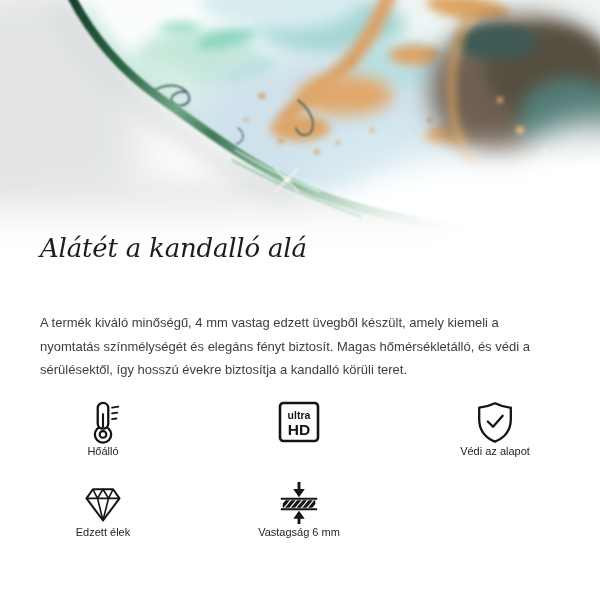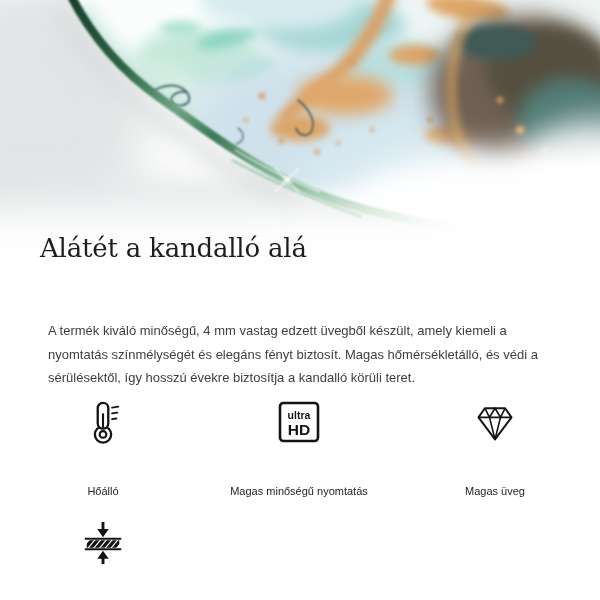--- a/index.html
+++ b/index.html
@@ -7,32 +7,33 @@
     width:600px;height:600px;background:#ffffff;overflow:hidden;
     font-family:"Liberation Sans", sans-serif;position:relative;
   }
   .stage{position:absolute;inset:0;width:600px;height:600px;background:#fff;}
   .hero{position:absolute;left:0;top:0;width:600px;height:258px;}
   .heading{
     position:absolute;left:40px;top:231px;width:540px;
     font-family:"DejaVu Serif","Liberation Serif",serif;
     font-size:26px;line-height:34px;color:#1d1d1d;letter-spacing:-0.2px;
     font-weight:400;
+    font-style:italic;
   }
   .body-text{
     position:absolute;left:40px;top:311px;width:522px;
     font-size:13px;line-height:23.5px;color:#3e3e3e;
   }
   .features{
     position:absolute;left:5px;top:399px;width:590px;
     display:grid;grid-template-columns:repeat(3,196px);grid-row-gap:22px;
   }
-  .feature{display:flex;flex-direction:column;align-items:center;gap:20px;}
+  .feature{display:flex;flex-direction:column;align-items:center;}
   .icon-box{height:46px;display:flex;align-items:center;justify-content:center;}
-  .feature-label{margin-top:20px;font-size:11px;color:#242424;line-height:13px;text-align:center;}
+  .feature-label{margin-top:0;font-size:11px;color:#242424;line-height:13px;text-align:center;}
   svg{display:block;}
 </style>
 </head>
 <body>
 
 <div class="stage">
 
   <div class="hero">
     <svg width="600" height="258" viewBox="0 0 600 258">
       <defs>
@@ -159,21 +160,21 @@
       </g>
 
       <rect x="0" y="188" width="600" height="70" fill="url(#fadeW)"></rect>
     </svg>
   </div>
 
   <h1 class="heading" style="margin:0;font-weight:400;">
     <div>Alátét a kandalló alá</div>
   </h1>
 
-  <p class="body-text" style="margin:8px;">A termék kiváló minőségű, 4 mm vastag edzett üvegből készült, amely kiemeli a nyomtatás színmélységét és elegáns fényt biztosít. Magas hőmérsékletálló, és védi a sérülésektől, így hosszú évekre biztosítja a kandalló körüli teret.</p>
+  <p class="body-text" style="margin:0;">A termék kiváló minőségű, 4 mm vastag edzett üvegből készült, amely kiemeli a nyomtatás színmélységét és elegáns fényt biztosít. Magas hőmérsékletálló, és védi a sérülésektől, így hosszú évekre biztosítja a kandalló körüli teret.</p>
 
   <div class="features">
 
     <div class="feature">
       <div class="icon-box">
         <svg width="48" height="46" viewBox="0 0 48 48" fill="none" stroke="#141414">
           <circle cx="24" cy="37" r="8.5" stroke-width="2.4"></circle>
           <rect x="18.5" y="4" width="11" height="27" rx="5.5" fill="#ffffff" stroke-width="2.4"></rect>
           <line x1="24" y1="15" x2="24" y2="30" stroke-width="2.2"></line>
           <circle cx="24" cy="37" r="3.5" stroke-width="2.2"></circle>
@@ -188,34 +189,42 @@
     </div>
 
     <div class="feature">
       <div class="icon-box">
         <svg width="44" height="44" viewBox="0 0 44 44">
           <rect x="3" y="3" width="38" height="38" rx="3.5" fill="none" stroke="#141414" stroke-width="2.6"></rect>
           <text x="22" y="19" text-anchor="middle" font-family="Liberation Sans, sans-serif" font-size="10.5" font-weight="700" fill="#141414">ultra</text>
           <text x="22" y="35" text-anchor="middle" font-family="Liberation Sans, sans-serif" font-size="15.5" font-weight="800" fill="#141414">HD</text>
         </svg>
       </div>
-      <div class="feature-label">Magas minőségű nyomtatás</div>
-    </div>
-
+    </div>
+
+    <div class="feature">
+      <div class="icon-box">
+        <svg width="46" height="46" viewBox="0 0 48 48" fill="none" stroke="#141414" stroke-linejoin="round" stroke-linecap="round">
+          <path d="M24 4.5 C29 7 35 8.5 40.5 9 L40.5 21 C40.5 33 33.5 40.5 24 44.5 C14.5 40.5 7.5 33 7.5 21 L7.5 9 C13 8.5 19 7 24 4.5 Z" stroke-width="2.4"></path>
+          <path d="M16.5 23.5 L22 29 L32 17.5" stroke-width="2.4"></path>
+        </svg>
+      </div>
+      <div class="feature-label">Védi az alapot</div>
+    </div>
 
     <div class="feature">
       <div class="icon-box">
         <svg width="48" height="44" viewBox="0 0 48 48" fill="none" stroke="#141414" stroke-linejoin="round">
           <path d="M13 9 L35 9 L42 19 L24 43 L6 19 Z" stroke-width="2.2"></path>
           <path d="M6 19 L42 19" stroke-width="1.8"></path>
           <path d="M13 9 L18 19 L24 9 L30 19 L35 9" stroke-width="1.8"></path>
           <path d="M18 19 L24 43 L30 19" stroke-width="1.8"></path>
         </svg>
       </div>
-      <div class="feature-label">Magas üveg</div>
+      <div class="feature-label">Edzett élek</div>
     </div>
 
 
     <div class="feature">
       <div class="icon-box">
         <svg width="46" height="46" viewBox="0 0 48 48">
           <defs>
             <clipPath id="barClip">
                 <rect x="7" y="21" width="34" height="8"></rect>
               </clipPath>

